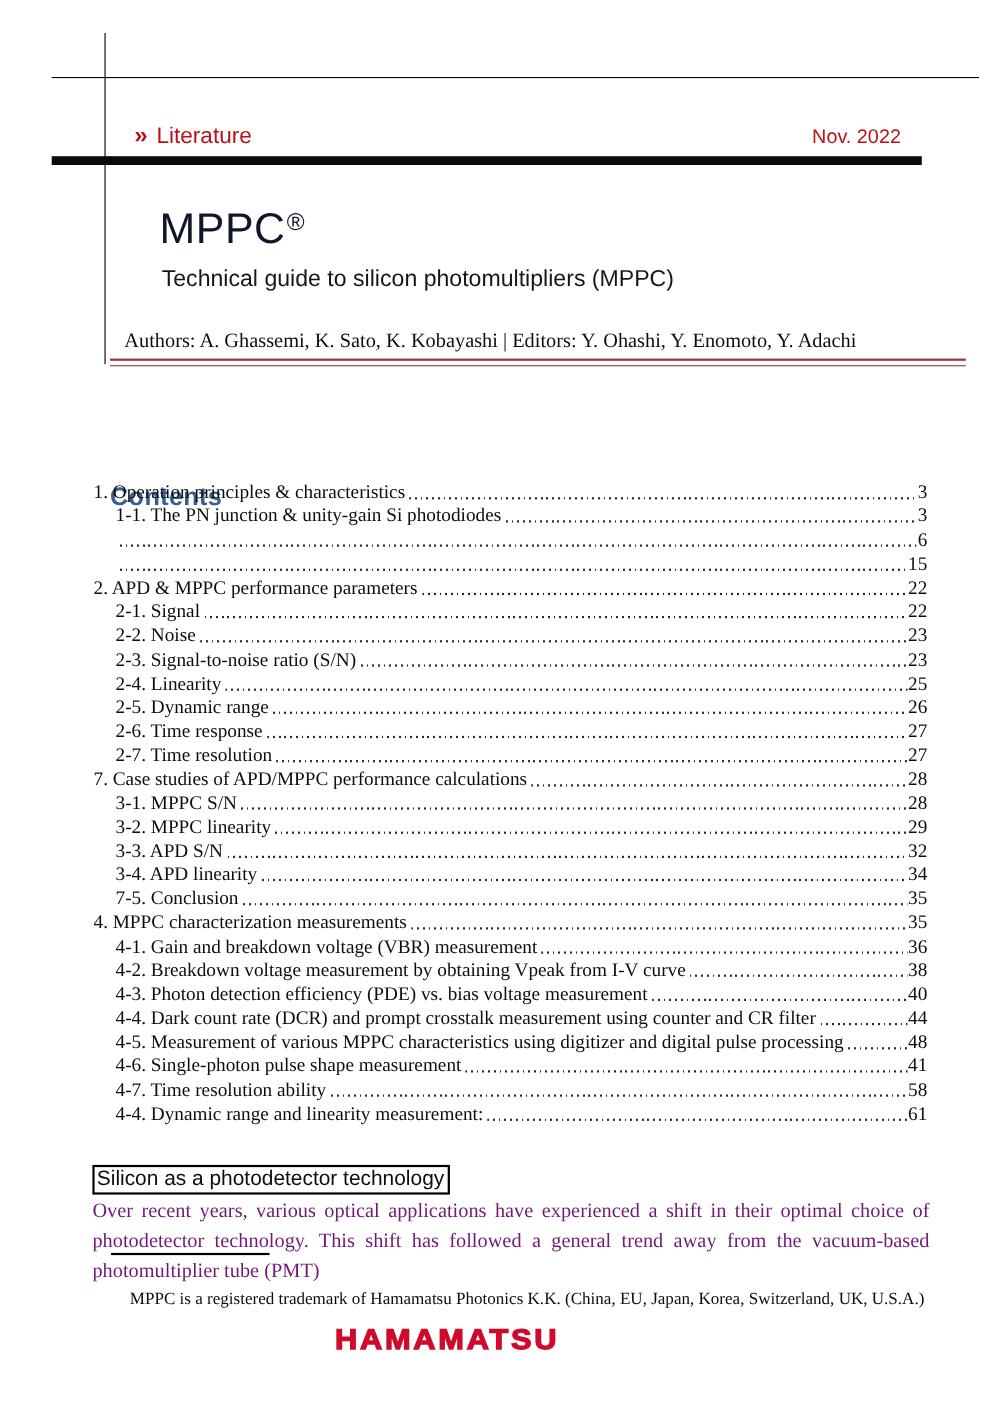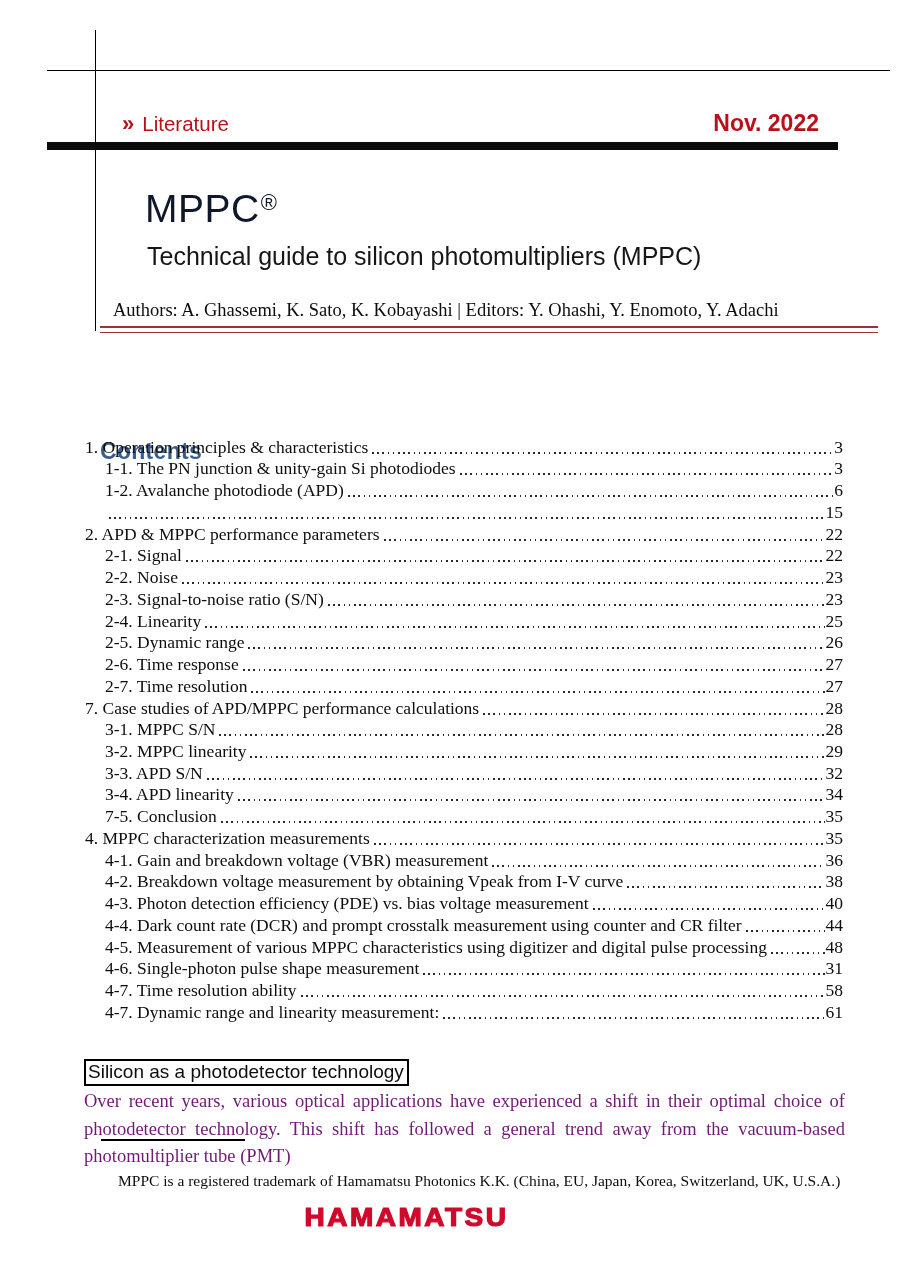--- a/index.html
+++ b/index.html
@@ -15,25 +15,25 @@
   }
   .abs{position:absolute;}
   
   .v-rule{left:95px;top:30px;width:1px;height:301px;background:#000;}
   .h-rule-thin{left:47px;top:70px;width:843px;height:1px;background:#000;}
   .h-rule-thick{left:47px;top:142px;width:791px;height:8px;background:#0b0b0b;}
   
   .header-row{left:122px;top:110px;width:697px;display:flex;justify-content:space-between;align-items:baseline;}
   .lit-tag{display:flex;align-items:baseline;color:var(--accent-red);font-size:20.5px;}
   .chevron{font-weight:bold;font-size:22px;margin-right:10px;letter-spacing:-2px;}
-  .date{color:var(--accent-red);font-size:23px;font-weight:bold;}
+  .date{color:var(--accent-red);font-size:18px;}
   
   .title{left:145px;top:188px;font-size:39px;line-height:1.1;color:#0f172a;letter-spacing:0.5px;}
   .title sup{font-size:22px;position:relative;top:2px;left:1px;}
-  .subtitle{left:147px;top:242px;font-size:25px;color:#161616;}
+  .subtitle{left:147px;top:242px;font-size:21px;color:#161616;}
   .authors{left:113px;top:300px;font-family:"Liberation Serif",serif;font-size:18.5px;color:#0d0d0d;}
   .double-rule{left:100px;top:326px;width:778px;height:4px;border-top:2.5px solid var(--rule-maroon);border-bottom:1px solid var(--rule-maroon);}
   
   .contents-heading{left:100px;top:398px;font-size:23px;font-weight:bold;color:var(--heading-blue);letter-spacing:0.3px;margin-top:40px;}
   .toc{left:85px;top:436px;width:758px;font-family:"Liberation Serif",serif;font-size:17.5px;color:#0d0d0d;}
   .toc-row{display:flex;align-items:flex-end;height:21.74px;line-height:21px;white-space:nowrap;}
   .toc-row.sub{padding-left:20px;}
   .toc-title{flex:0 0 auto;}
   .toc-leader{
     flex:1 1 auto;height:2px;align-self:flex-end;margin:0 1px 4px 4px;
@@ -85,21 +85,20 @@
         <span class="toc-title">1. Operation principles &amp; characteristics</span>
         <span class="toc-leader"></span>
         <span class="toc-page">3</span>
       </div>
       <div class="toc-row sub">
         <span class="toc-title">1-1. The PN junction &amp; unity-gain Si photodiodes</span>
         <span class="toc-leader"></span>
         <span class="toc-page">3</span>
       </div>
       <div class="toc-row sub">
-        <span class="toc-title">1-2. Avalanche photodiode (APD)</span>
         <span class="toc-leader"></span>
         <span class="toc-page">6</span>
       </div>
       <div class="toc-row sub">
         <span class="toc-leader"></span>
         <span class="toc-page">15</span>
       </div>
       <div class="toc-row">
         <span class="toc-title">2. APD &amp; MPPC performance parameters</span>
         <span class="toc-leader"></span>
@@ -196,29 +195,29 @@
         <span class="toc-page">44</span>
       </div>
       <div class="toc-row sub">
         <span class="toc-title">4-5. Measurement of various MPPC characteristics using digitizer and digital pulse processing</span>
         <span class="toc-leader"></span>
         <span class="toc-page">48</span>
       </div>
       <div class="toc-row sub">
         <span class="toc-title">4-6. Single-photon pulse shape measurement</span>
         <span class="toc-leader"></span>
-        <span class="toc-page">31</span>
+        <span class="toc-page">41</span>
       </div>
       <div class="toc-row sub">
         <span class="toc-title">4-7. Time resolution ability</span>
         <span class="toc-leader"></span>
         <span class="toc-page">58</span>
       </div>
       <div class="toc-row sub">
-        <span class="toc-title">4-7. Dynamic range and linearity measurement:</span>
+        <span class="toc-title">4-4. Dynamic range and linearity measurement:</span>
         <span class="toc-leader"></span>
         <span class="toc-page">61</span>
       </div>
     </div>
 
   <div class="abs box-heading">Silicon as a photodetector technology</div>
   <div class="abs paragraph">Over recent years, various optical applications have experienced a shift in their optimal choice of photodetector technology. This shift has followed a general trend away from the vacuum-based photomultiplier tube (PMT)</div>
 
   <div class="abs footnote-rule"></div>
   <div class="abs footnote">MPPC is a registered trademark of Hamamatsu Photonics K.K. (China, EU, Japan, Korea, Switzerland, UK, U.S.A.)</div>

